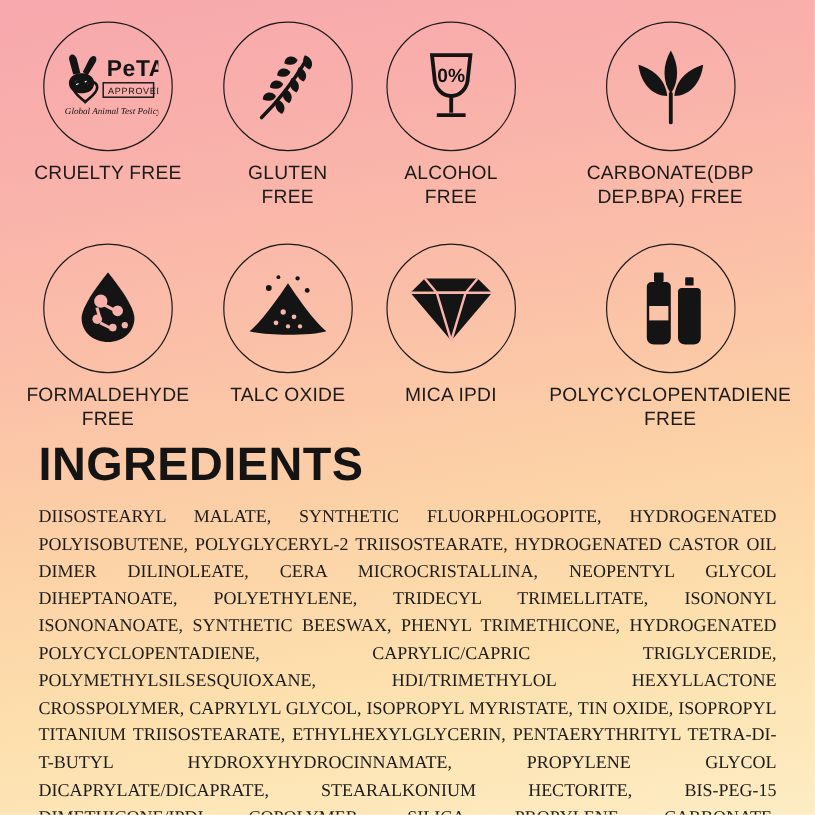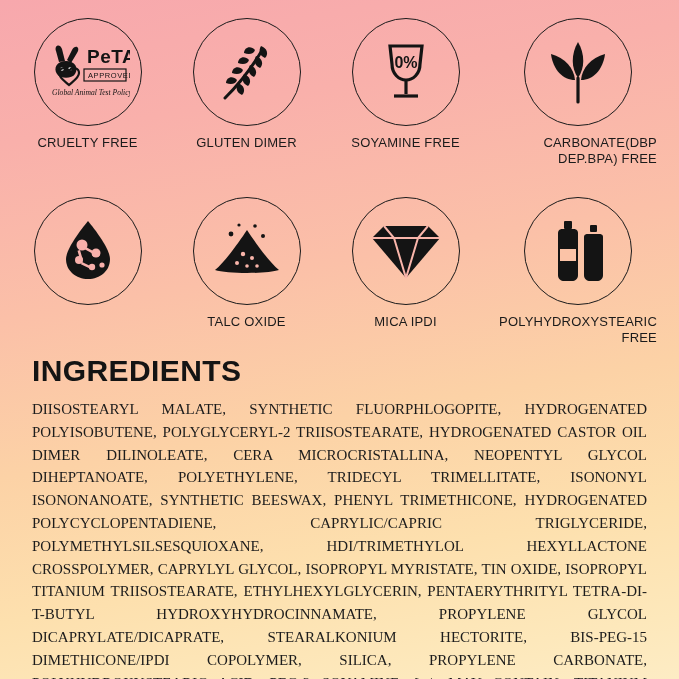--- a/index.html
+++ b/index.html
@@ -40,36 +40,36 @@
     height: 108px;
     border: 1.6px solid #1b1b1b;
     border-radius: 50%;
     display: flex;
     align-items: center;
     justify-content: center;
     box-sizing: border-box;
   }
   .badge-label {
     margin-top: 9px;
-    font-size: 13px;
+    font-size: 16px;
     letter-spacing: 0.2px;
     color: #1b1b1b;
-    text-align: right;
+    text-align: center;
     line-height: 1.25;
     min-height: 34px;
     font-family: "Liberation Sans", sans-serif;
   }
   .row2 .badge-label { min-height: 34px; }
 
   
   .ingredients {
     padding: 6px 30px 0 30px;
   }
   .ing-title {
-    font-size: 30px;
+    font-size: 39px;
     font-weight: bold;
     color: #141414;
     letter-spacing: 0.4px;
     margin: 0 0 10px 2px;
     font-family: "Liberation Sans", sans-serif;
   }
   .ing-body {
     font-size: 15px;
     line-height: 1.52;
     color: #1c1c1c;
@@ -128,37 +128,37 @@
                 <path d="M27 47 C33 49, 35 55, 31 59 C26 57, 24 52, 27 47 Z"></path>
                 <path d="M44 14 C40 9, 33 11, 33 17 C38 19, 43 18, 44 14 Z"></path>
                 <path d="M38 24 C34 19, 27 21, 27 27 C32 29, 37 28, 38 24 Z"></path>
                 <path d="M32 34 C28 29, 21 31, 21 37 C26 39, 31 38, 32 34 Z"></path>
                 <path d="M26 44 C22 39, 15 41, 15 47 C20 49, 25 48, 26 44 Z"></path>
               </g>
             </g>
           </svg>
         </span>
       </div>
-      <div class="badge-label">GLUTEN DIMER</div>
+      <div class="badge-label">GLUTEN FREE</div>
     </div>
 
     <div class="badge">
       <div class="badge-circle">
         <span>
           <svg width="72" height="72" viewBox="0 0 72 72">
             <g fill="none" stroke="#141414" stroke-width="3.2">
               <path d="M20 10 H52 L50 28 C50 38, 43 44, 36 44 C29 44, 22 38, 22 28 Z"></path>
               <path d="M36 44 V58"></path>
               <path d="M24 60 H48"></path>
             </g>
             <text x="36" y="32" text-anchor="middle" font-family="Liberation Sans, sans-serif" font-size="16" font-weight="bold" fill="#141414">0%</text>
           </svg>
         </span>
       </div>
-      <div class="badge-label">SOYAMINE FREE</div>
+      <div class="badge-label">ALCOHOL FREE</div>
     </div>
 
     <div class="badge">
       <div class="badge-circle">
         <span>
           <svg width="74" height="68" viewBox="0 0 74 68">
             <g fill="#141414">
               <path d="M37 4 C44 16, 44 30, 37 40 C30 30, 30 16, 37 4 Z"></path>
               <path d="M10 16 C24 20, 33 30, 34 42 C22 42, 12 32, 10 16 Z"></path>
               <path d="M64 16 C62 32, 52 42, 40 42 C41 30, 50 20, 64 16 Z"></path>
@@ -183,20 +183,21 @@
                 <circle cx="40" cy="52" r="3.2"></circle>
                 <circle cx="50" cy="50" r="2.6"></circle>
                 <rect x="32" y="31" width="12" height="2.6" transform="rotate(28 32 31)"></rect>
                 <rect x="28" y="35" width="10" height="2.6" transform="rotate(74 28 35)"></rect>
                 <rect x="30" y="47" width="11" height="2.4" transform="rotate(26 30 47)"></rect>
               </g>
             </g>
           </svg>
         </span>
       </div>
+      <div class="badge-label">FORMALDEHYDE FREE</div>
     </div>
 
     <div class="badge row2">
       <div class="badge-circle">
         <span>
           <svg width="76" height="62" viewBox="0 0 76 62">
             <g fill="#141414">
               <path d="M38 10 C46 22, 60 42, 70 50 C58 54, 18 54, 6 50 C16 42, 30 22, 38 10 Z"></path>
               <g fill="#f9b5aa">
                 <circle cx="34" cy="34" r="2.2"></circle>
@@ -244,21 +245,21 @@
             <g fill="#141414">
               <rect x="18" y="6" width="8" height="8" rx="1"></rect>
               <path d="M12 18 C12 14, 16 14, 16 14 H28 C28 14, 32 14, 32 18 V60 C32 64, 29 66, 26 66 H18 C15 66, 12 64, 12 60 Z"></path>
               <rect x="44" y="10" width="7" height="7" rx="1"></rect>
               <path d="M38 22 C38 19, 41 19, 41 19 H54 C54 19, 57 19, 57 22 V60 C57 64, 54 66, 51 66 H44 C41 66, 38 64, 38 60 Z"></path>
               <rect x="14" y="34" width="16" height="12" fill="#fbc3a7"></rect>
             </g>
           </svg>
         </span>
       </div>
-      <div class="badge-label">POLYHYDROXYSTEARIC FREE</div>
+      <div class="badge-label">POLYCYCLOPENTADIENE FREE</div>
     </div>
 
   </div>
 
   <div class="ingredients">
     <h1 class="ing-title">INGREDIENTS</h1>
     <p class="ing-body">DIISOSTEARYL MALATE, SYNTHETIC FLUORPHLOGOPITE, HYDROGENATED POLYISOBUTENE, POLYGLYCERYL-2 TRIISOSTEARATE, HYDROGENATED CASTOR OIL DIMER DILINOLEATE, CERA MICROCRISTALLINA, NEOPENTYL GLYCOL DIHEPTANOATE, POLYETHYLENE, TRIDECYL TRIMELLITATE, ISONONYL ISONONANOATE, SYNTHETIC BEESWAX, PHENYL TRIMETHICONE, HYDROGENATED POLYCYCLOPENTADIENE, CAPRYLIC/CAPRIC TRIGLYCERIDE, POLYMETHYLSILSESQUIOXANE, HDI/TRIMETHYLOL HEXYLLACTONE CROSSPOLYMER, CAPRYLYL GLYCOL, ISOPROPYL MYRISTATE, TIN OXIDE, ISOPROPYL TITANIUM TRIISOSTEARATE, ETHYLHEXYLGLYCERIN, PENTAERYTHRITYL TETRA-DI-T-BUTYL HYDROXYHYDROCINNAMATE, PROPYLENE GLYCOL DICAPRYLATE/DICAPRATE, STEARALKONIUM HECTORITE, BIS-PEG-15 DIMETHICONE/IPDI COPOLYMER, SILICA, PROPYLENE CARBONATE, POLYHYDROXYSTEARIC ACID, PEG-2 SOYAMINE. [+/- MAY CONTAIN: TITANIUM DIOXIDE (CI 77891), IRON OXIDES (CI 77491, CI 77492, CI 77499), RED 6 (CI 15850), BLUE 1 (CI 42090), YELLOW 6 (CI 15985), RED 7 (CI 15850), RED 27 (CI 45410)]</p>
   </div>
 
 </div>

